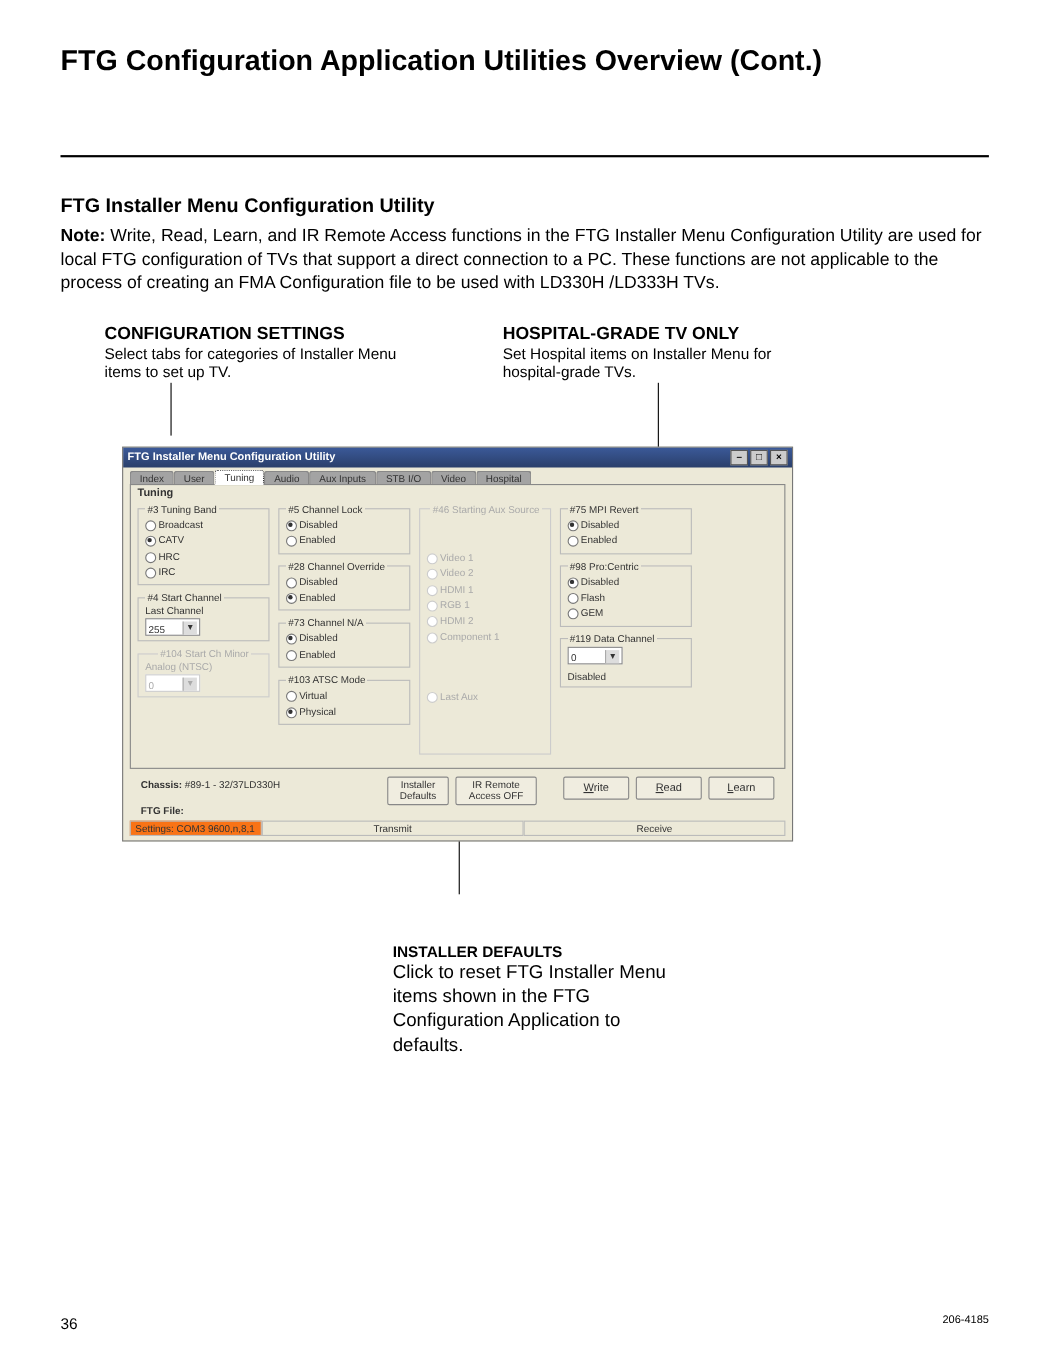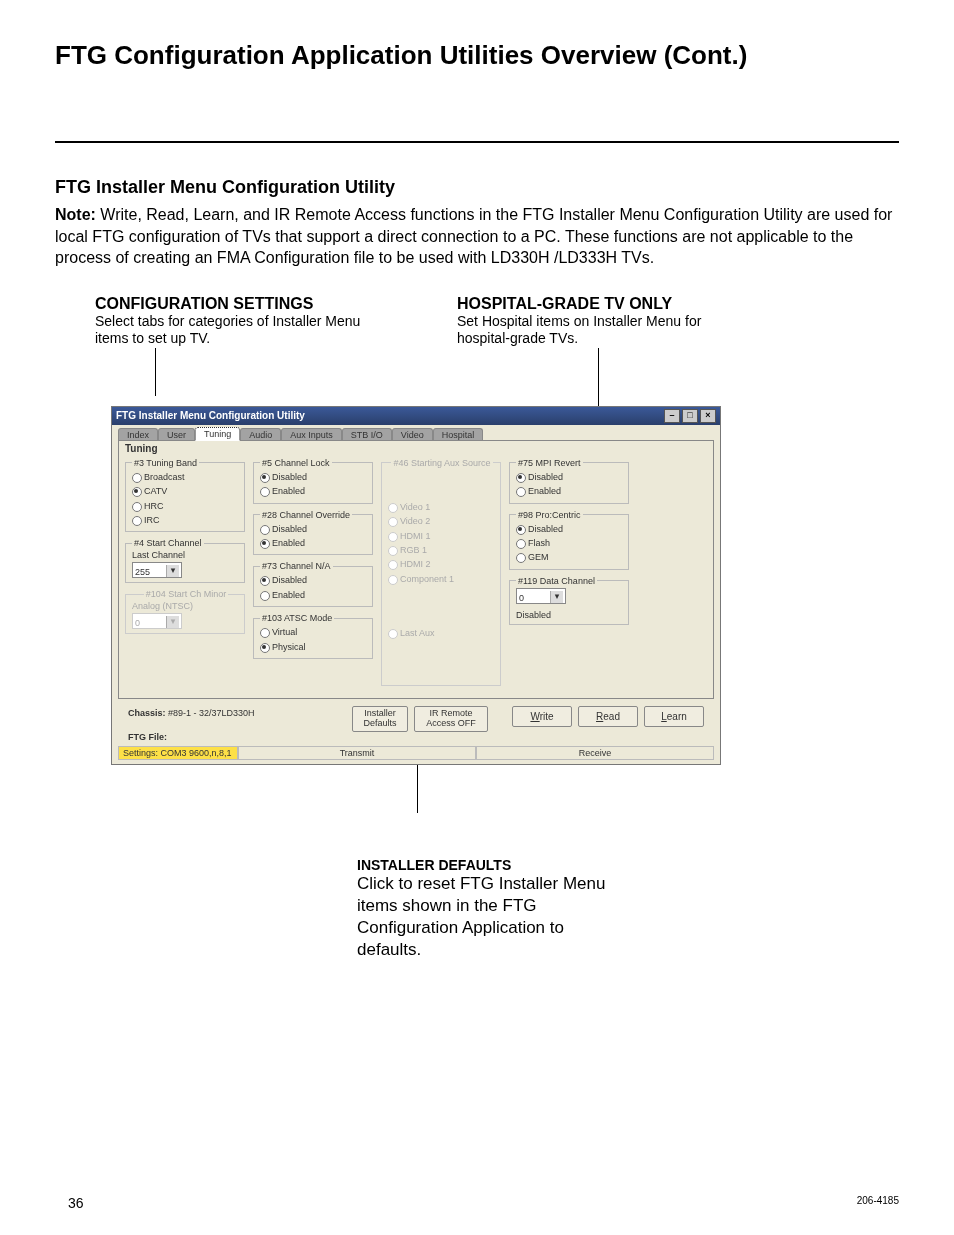--- a/index.html
+++ b/index.html
@@ -198,21 +198,21 @@
     min-width: 46px;
   }
   .bbtn u { text-decoration: underline; }
   .bbtn.wide { min-width: 46px; font-size: 10px; padding: 4px 6px; }
   .status-row {
     margin: 0 6px 4px 6px;
     display: flex;
     font-size: 9px;
   }
   .status-row .cell {
-    border: 1px solid #bbb; background: #fde047;
+    border: 1px solid #bbb; background: #f97316;
     padding: 1px 4px; flex: 0 0 110px;
   }
   .status-row .lab {
     border: 1px solid #bbb; background: #ece9d8;
     text-align: center; flex: 1; padding: 1px 4px;
   }
   
   .bot-annot {
     margin-left: 302px;
     margin-top: 44px;
@@ -220,21 +220,21 @@
   }
   .bot-annot .at { font-size: 14px; font-weight: bold; }
   .bot-annot .ad { font-size: 17px; line-height: 1.3; }
   .line-v3 {
     width: 1px; background: #000;
     height: 48px;
     margin-left: 362px;
   }
   .pgfoot {
     position: absolute;
-    bottom: 24px; left: 68px; right: 55px;
+    bottom: 24px; left: 55px; right: 55px;
     display: flex; justify-content: space-between;
     font-size: 14px;
   }
   .pgfoot .r { font-size: 10px; }
 </style>
 </head>
 <body>
 
 <h1>FTG Configuration Application Utilities Overview (Cont.)</h1>
 <hr class="rule">

